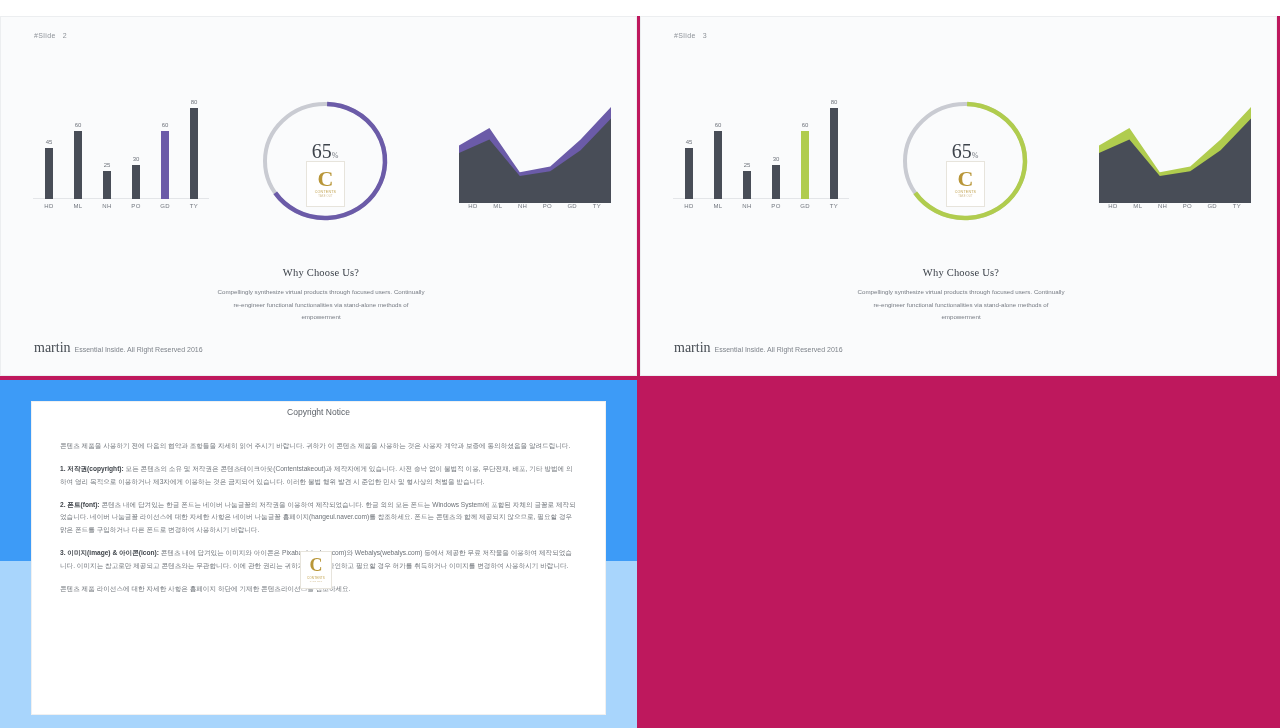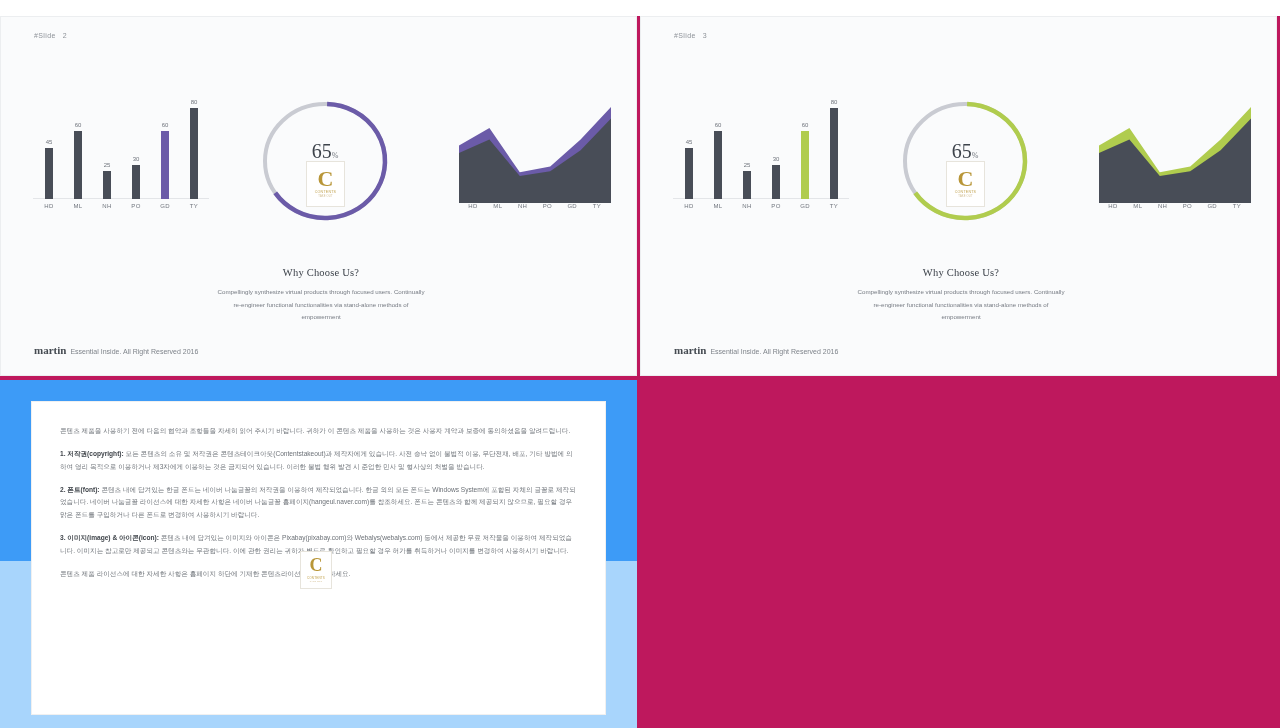--- a/index.html
+++ b/index.html
@@ -8,21 +8,21 @@
 
   
   .slide{position:absolute;top:0;width:637px;height:360px;background:#fafbfc;border:1px solid #eceef0;box-sizing:border-box;}
   .slide.s2{left:0;}
   .slide.s3{left:640px;}
 
   .slide-tag{position:absolute;left:33px;top:15px;font-size:7px;color:#8d9298;letter-spacing:.4px;}
   .slide-tag .num{margin-left:7px;}
 
   .footer{position:absolute;left:33px;bottom:19px;font-size:7px;color:#7e838a;white-space:nowrap;}
-  .footer .brand{font-family:"Liberation Serif",serif;font-weight:700;color:#454b52;font-size:11px;margin-right:4px;}
+  .footer .brand{font-family:"Liberation Serif",serif;font-weight:400;color:#454b52;font-size:14px;margin-right:4px;}
 
   
   .barchart{position:absolute;left:30px;top:82px;width:180px;height:122px;}
   .bars{position:absolute;left:0;bottom:22px;width:100%;height:100px;}
   .bar-col{position:absolute;bottom:0;width:28px;height:100%;}
   .bar-col .bar{position:absolute;bottom:0;left:10px;width:8px;background:#484d57;}
   .bar-col .val{position:absolute;left:0;width:28px;text-align:center;font-size:6px;color:#6f747c;}
   .bar-col .cat{position:absolute;top:104px;left:0;width:28px;text-align:center;font-size:6px;color:#70757d;letter-spacing:.3px;}
   .axis{position:absolute;left:2px;bottom:22px;width:176px;height:1px;background:#e3e5e8;}
 
@@ -247,20 +247,21 @@
 
     <div class="footer">
       <span class="brand">martin</span><span>Essential Inside. All Right Reserved 2016</span>
     </div>
   </div>
 
   <div class="doc-frame">
     <div class="doc-band-top" style="background: rgb(61, 155, 247);"></div>
     <div class="doc-band-bot" style="background: rgb(168, 213, 252);"></div>
     <div class="doc-page">
+      <div class="doc-subtitle">Copyright Notice</div>
       <div class="doc-body" id="docBody">
           <div class="doc-p">콘텐츠 제품을 사용하기 전에 다음의 협약과 조항들을 자세히 읽어 주시기 바랍니다. 귀하가 이 콘텐츠 제품을 사용하는 것은 사용자 계약과 보증에 동의하셨음을 알려드립니다.</div>
           <div class="doc-p"><b>1. 저작권(copyright):</b> 모든 콘텐츠의 소유 및 저작권은 콘텐츠테이크아웃(Contentstakeout)과 제작자에게 있습니다. 사전 승낙 없이 불법적 이용, 무단전재, 배포, 기타 방법에 의하여 영리 목적으로 이용하거나 제3자에게 이용하는 것은 금지되어 있습니다. 이러한 불법 행위 발견 시 준엄한 민사 및 형사상의 처벌을 받습니다.</div>
           <div class="doc-p"><b>2. 폰트(font):</b> 콘텐츠 내에 담겨있는 한글 폰트는 네이버 나눔글꼴의 저작권을 이용하여 제작되었습니다. 한글 외의 모든 폰트는 Windows System에 포함된 자체의 글꼴로 제작되었습니다. 네이버 나눔글꼴 라이선스에 대한 자세한 사항은 네이버 나눔글꼴 홈페이지(hangeul.naver.com)를 참조하세요. 폰트는 콘텐츠와 함께 제공되지 않으므로, 필요할 경우 맑은 폰트를 구입하거나 다른 폰트로 변경하여 사용하시기 바랍니다.</div>
           <div class="doc-p"><b>3. 이미지(image) &amp; 아이콘(icon):</b> 콘텐츠 내에 담겨있는 이미지와 아이콘은 Pixabay(pixabay.com)와 Webalys(webalys.com) 등에서 제공한 무료 저작물을 이용하여 제작되었습니다. 이미지는 참고로만 제공되고 콘텐츠와는 무관합니다. 이에 관한 권리는 귀하가 별도로 확인하고 필요할 경우 허가를 취득하거나 이미지를 변경하여 사용하시기 바랍니다.</div>
           <div class="doc-p">콘텐츠 제품 라이선스에 대한 자세한 사항은 홈페이지 하단에 기재한 콘텐츠라이선스를 참조하세요.</div>
         </div>
       <div class="logo-mark">
         <div class="lc">C</div>
         <div class="lt">CONTENTS</div>

